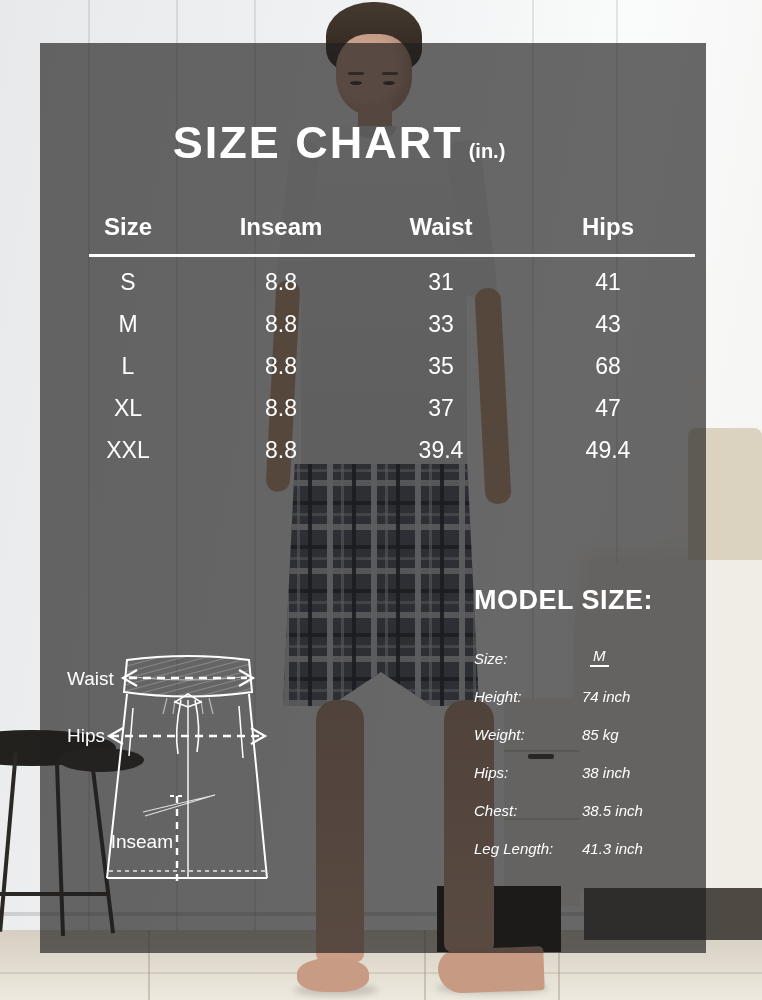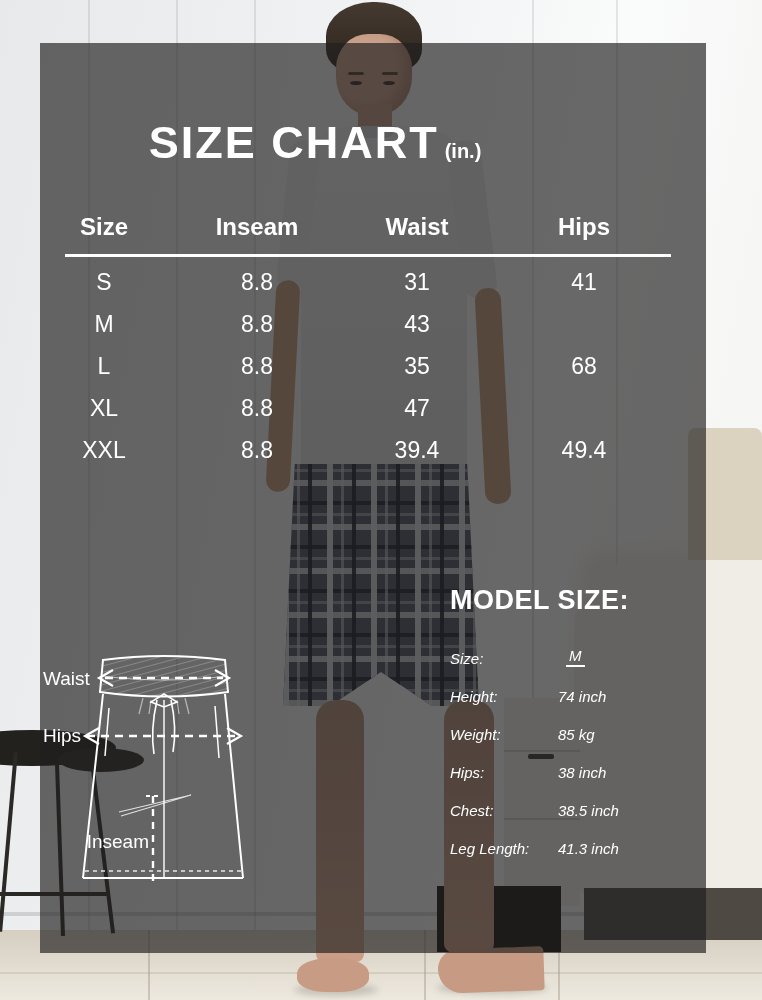--- a/index.html
+++ b/index.html
@@ -57,21 +57,21 @@
   .handle{left:528px;top:754px;width:26px;height:5px;background:#3a362f;border-radius:2px;}
   .lamp-glow{left:582px;top:552px;width:120px;height:180px;background:rgba(228,222,208,.55);filter:blur(8px);border-radius:20px;}
   .headboard{left:688px;top:428px;width:74px;height:140px;background:#dbd3c0;border-radius:8px;}
   .duvet{left:574px;top:560px;width:188px;height:340px;background:#f0ede7;border-radius:70px 0 18px 26px;}
   .bed-base{left:584px;top:888px;width:178px;height:52px;background:#4e4a43;}
 
   
   .overlay{left:40px;top:43px;width:666px;height:910px;background:rgba(33,32,31,.67);}
 
   
-  .content{left:28px;top:43px;width:574px;height:910px;color:#fff;}
+  .content{left:52px;top:43px;width:574px;height:910px;color:#fff;}
   .title-wrap{top:76px;left:0;width:100%;text-align:center;white-space:nowrap;}
   .title-main{font-size:45px;font-weight:700;letter-spacing:2px;line-height:1.05;}
   .title-unit{font-size:20px;font-weight:700;margin-left:6px;}
 
   .size-table{left:0;top:160px;width:640px;}
   .trow{display:grid;grid-template-columns:152px 154px 166px 168px;align-items:center;}
   .thead{height:48px;font-size:24px;font-weight:700;}
   .tcell{text-align:center;}
   .tdivider{left:37px;top:211px;width:606px;height:3px;background:#fff;}
   .tbody{left:0;top:218px;width:640px;}
@@ -167,31 +167,33 @@
     <div class="abs tbody">
       <div class="trow">
         <div class="tcell">S</div>
         <div class="tcell">8.8</div>
         <div class="tcell">31</div>
         <div class="tcell">41</div>
       </div>
       <div class="trow">
         <div class="tcell">M</div>
         <div class="tcell">8.8</div>
+        <div class="tcell">33</div>
         <div class="tcell">43</div>
       </div>
       <div class="trow">
         <div class="tcell">L</div>
         <div class="tcell">8.8</div>
         <div class="tcell">35</div>
         <div class="tcell">68</div>
       </div>
       <div class="trow">
         <div class="tcell">XL</div>
         <div class="tcell">8.8</div>
+        <div class="tcell">37</div>
         <div class="tcell">47</div>
       </div>
       <div class="trow">
         <div class="tcell">XXL</div>
         <div class="tcell">8.8</div>
         <div class="tcell">39.4</div>
         <div class="tcell">49.4</div>
       </div>
     </div>
 

